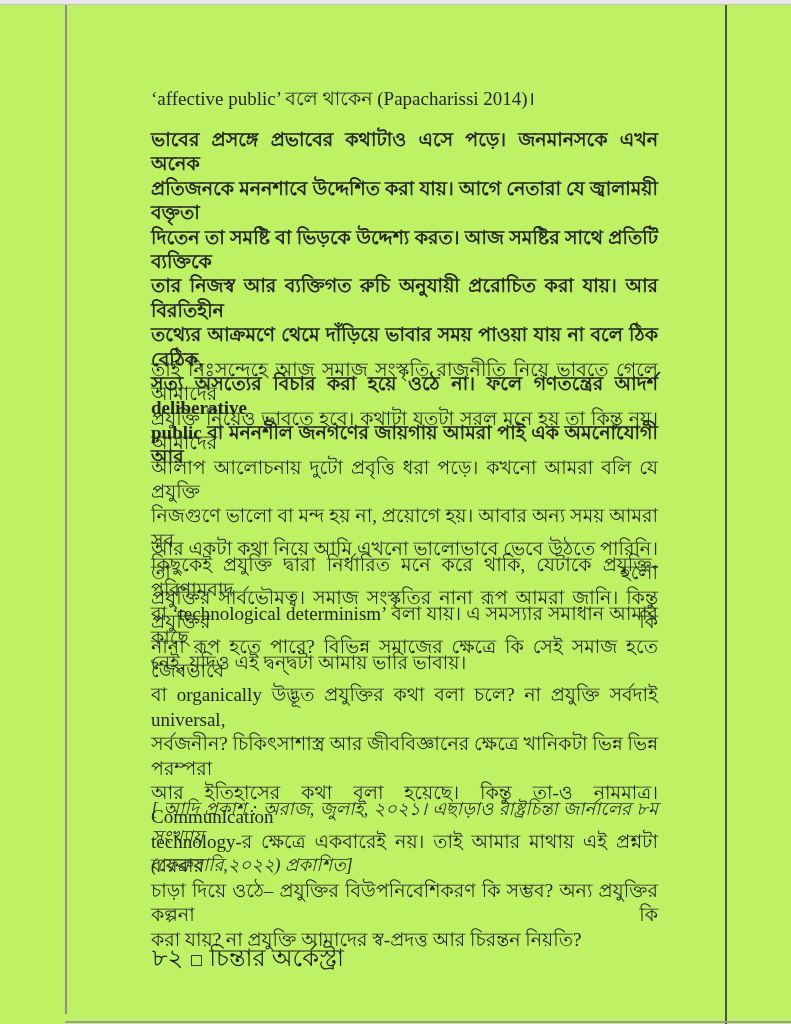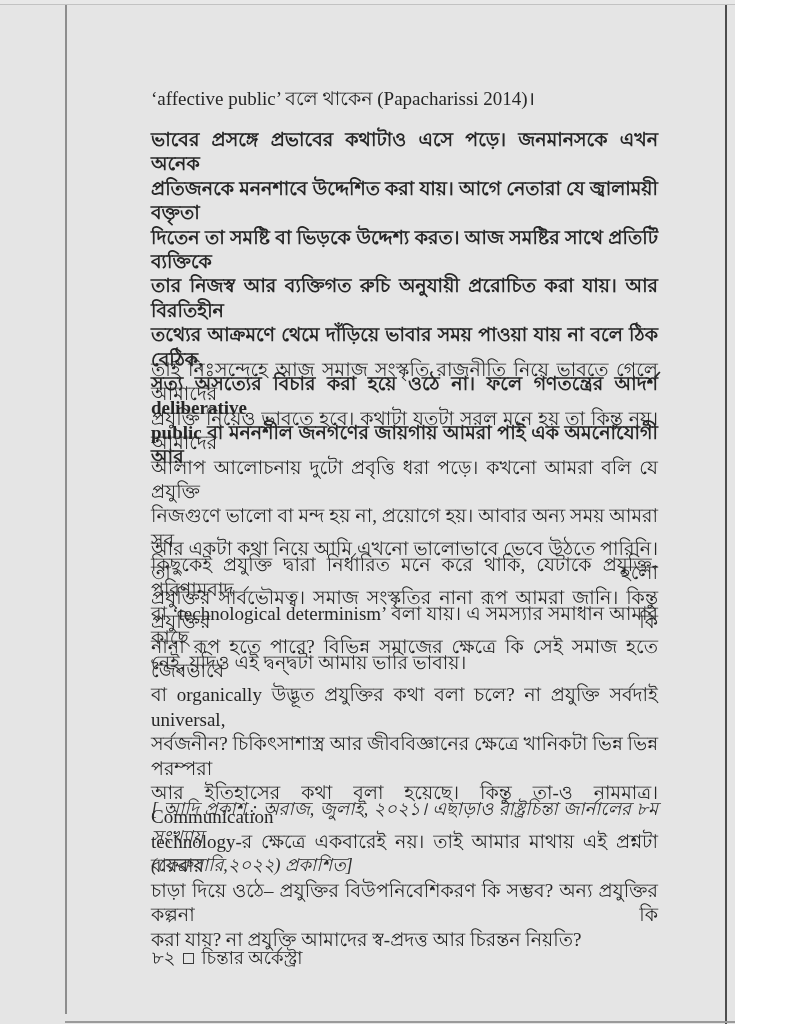--- a/index.html
+++ b/index.html
@@ -2,23 +2,23 @@
 <html><head>
 <meta charset="utf-8">
 <style>
   html, body {
     margin: 0;
     padding: 0;
     background: #ffffff;
   }
   .canvas {
     position: relative;
-    width: 735px;
+    width: 791px;
     height: 1024px;
-    background: #e5e5e5;
+    background: #bef264;
     overflow: hidden;
     font-family: "Liberation Serif", "DejaVu Serif", serif;
   }
   
   .scan-strip-top {
     position: absolute;
     top: 0; left: 0;
     width: 791px; height: 4px;
     background: #e8e8e8;
     border-bottom: 1px solid #c2c2c2;
@@ -66,21 +66,21 @@
     top: 795px;
     font-style: italic;
     font-size: 18px;
     line-height: 28px;
     color: #2c2c2c;
   }
   .footer {
     position: absolute;
     left: 152px;
     top: 946px;
-    font-size: 18px;
+    font-size: 24px;
     color: #222222;
     line-height: 24px;
   }
   .sq {
     display: inline-block;
     width: 9px; height: 9px;
     border: 1.5px solid #3a3a3a;
     margin: 0 7px 0 8px;
     vertical-align: baseline;
   }

